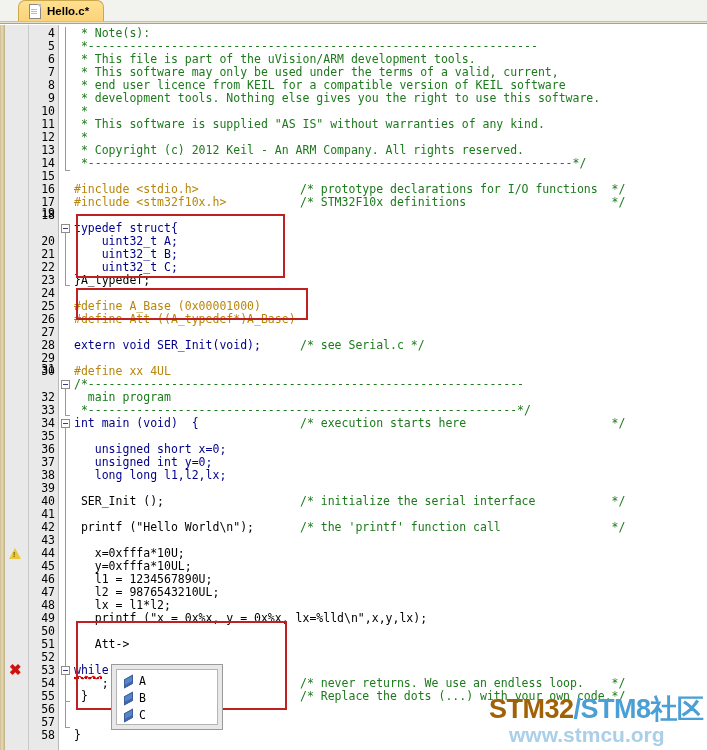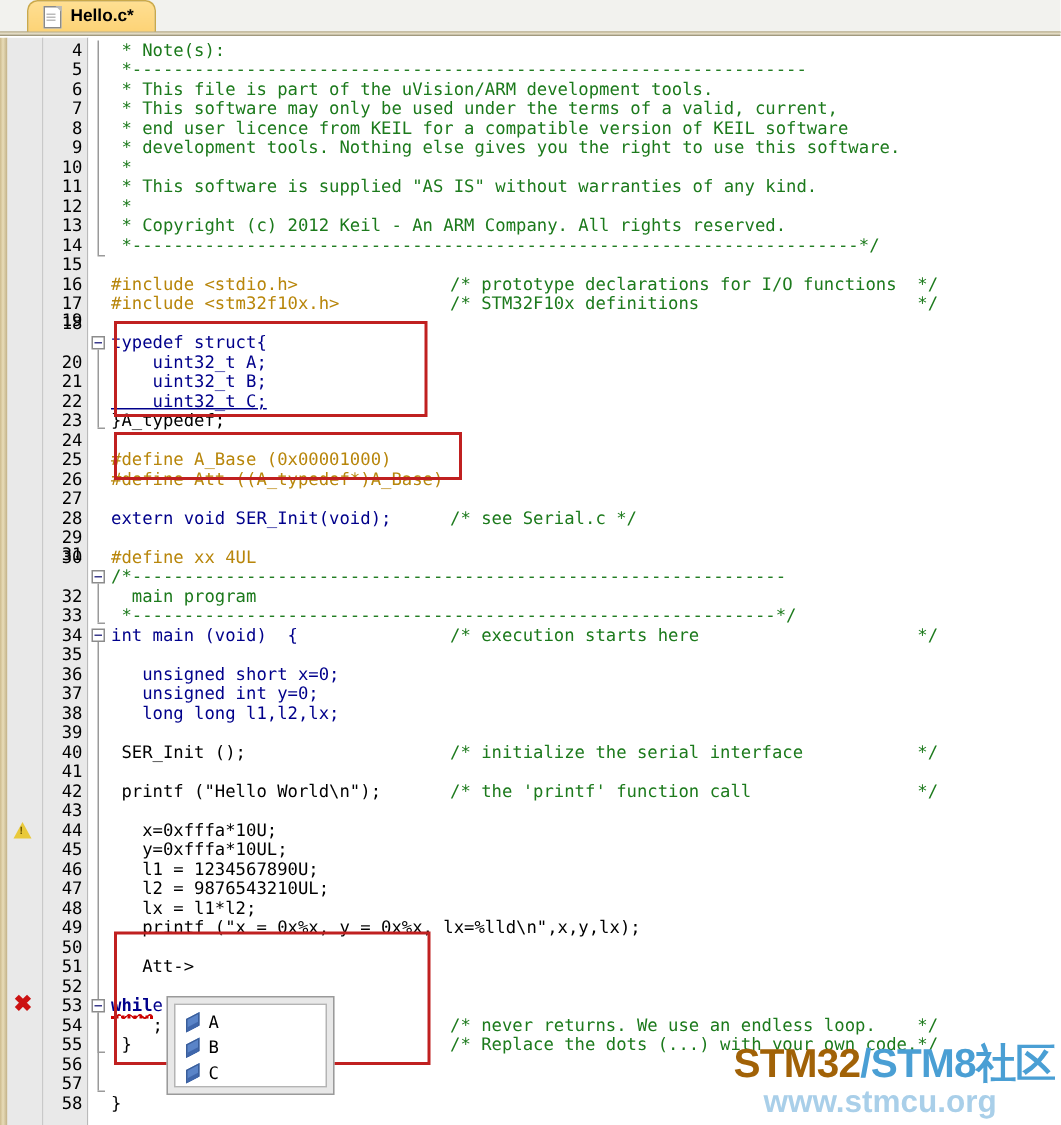--- a/index.html
+++ b/index.html
@@ -97,21 +97,20 @@
   .cm{color:#1c7a1c;}      
   .pp{color:#b8860b;}      
   .kw{color:#00008b;}     
   .pl{color:#000000;}     
 
   .squig{
     border-bottom:2px dotted #c00;
     text-decoration:underline;
     text-decoration-color:#c00;
     text-decoration-style:wavy;
-    font-weight:bold;
   }
 
   
   .foldbox{
     position:absolute;width:9px;height:9px;box-sizing:border-box;
     border:1px solid #8c8c8c;background:#fff;
   }
   .foldbox:before{
     content:"";position:absolute;left:1px;top:3px;width:5px;height:1px;background:#3b3b8c;
   }
@@ -212,21 +211,21 @@
         <div class="row cm" style="left: 15px; top: 106px;"> *</div>
         <div class="row cm" style="left: 15px; top: 119px;"> * Copyright (c) 2012 Keil - An ARM Company. All rights reserved.</div>
         <div class="row cm" style="left: 15px; top: 132px;"> *----------------------------------------------------------------------*/</div>
         <div class="row pp" style="left: 15px; top: 158px;">#include &lt;stdio.h&gt;</div>
         <div class="row cm" style="left: 241px; top: 158px;">/* prototype declarations for I/O functions  */</div>
         <div class="row pp" style="left: 15px; top: 171px;">#include &lt;stm32f10x.h&gt;</div>
         <div class="row cm" style="left: 241px; top: 171px;">/* STM32F10x definitions                     */</div>
         <div class="row kw" style="left: 15px; top: 197px;">typedef struct{</div>
         <div class="row kw" style="left: 15px; top: 210px;">    uint32_t A;</div>
         <div class="row kw" style="left: 15px; top: 223px;">    uint32_t B;</div>
-        <div class="row kw" style="left: 15px; top: 236px; text-decoration: underline;">    uint32_t C;</div>
+        <div class="row kw" style="left: 15px; top: 236px;">    uint32_t C;</div>
         <div class="row pl" style="left: 15px; top: 249px;">}A_typedef;</div>
         <div class="row pp" style="left: 15px; top: 275px;">#define A_Base (0x00001000)</div>
         <div class="row pp" style="left: 15px; top: 288px;">#define Att ((A_typedef*)A_Base)</div>
         <div class="row kw" style="left: 15px; top: 314px; text-align: right;">extern void SER_Init(void);</div>
         <div class="row cm" style="left: 241px; top: 314px;">/* see Serial.c */</div>
         <div class="row pp" style="left: 15px; top: 340px;">#define xx 4UL</div>
         <div class="row cm" style="left: 15px; top: 353px;">/*---------------------------------------------------------------</div>
         <div class="row cm" style="left: 15px; top: 366px;">  main program</div>
         <div class="row cm" style="left: 15px; top: 379px;"> *--------------------------------------------------------------*/</div>
         <div class="row kw" style="left: 15px; top: 392px;">int main (void)  {</div>

